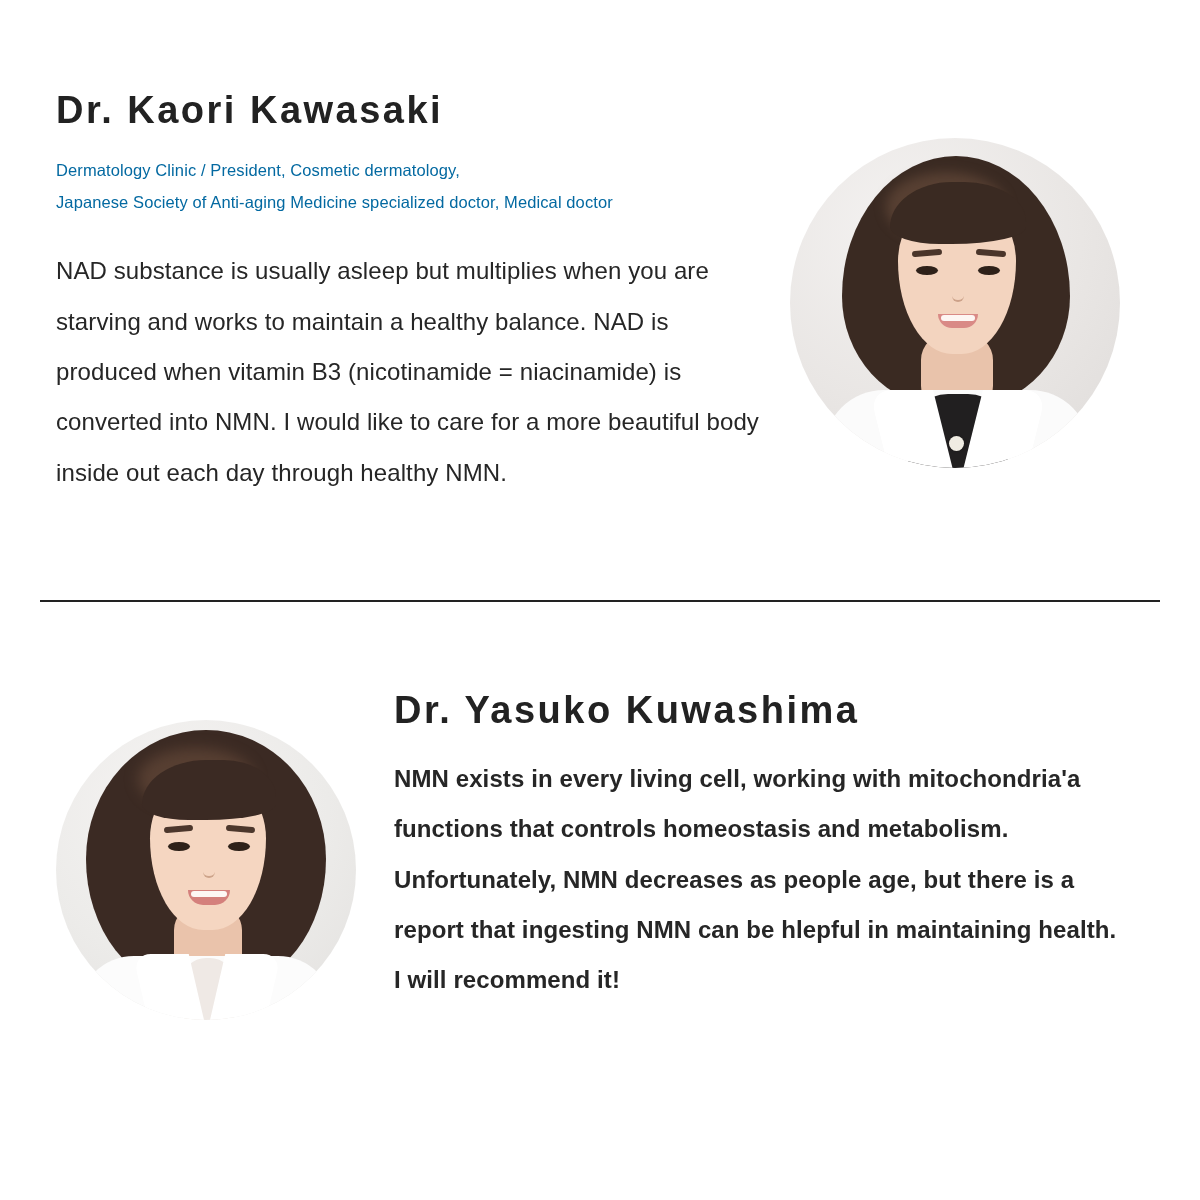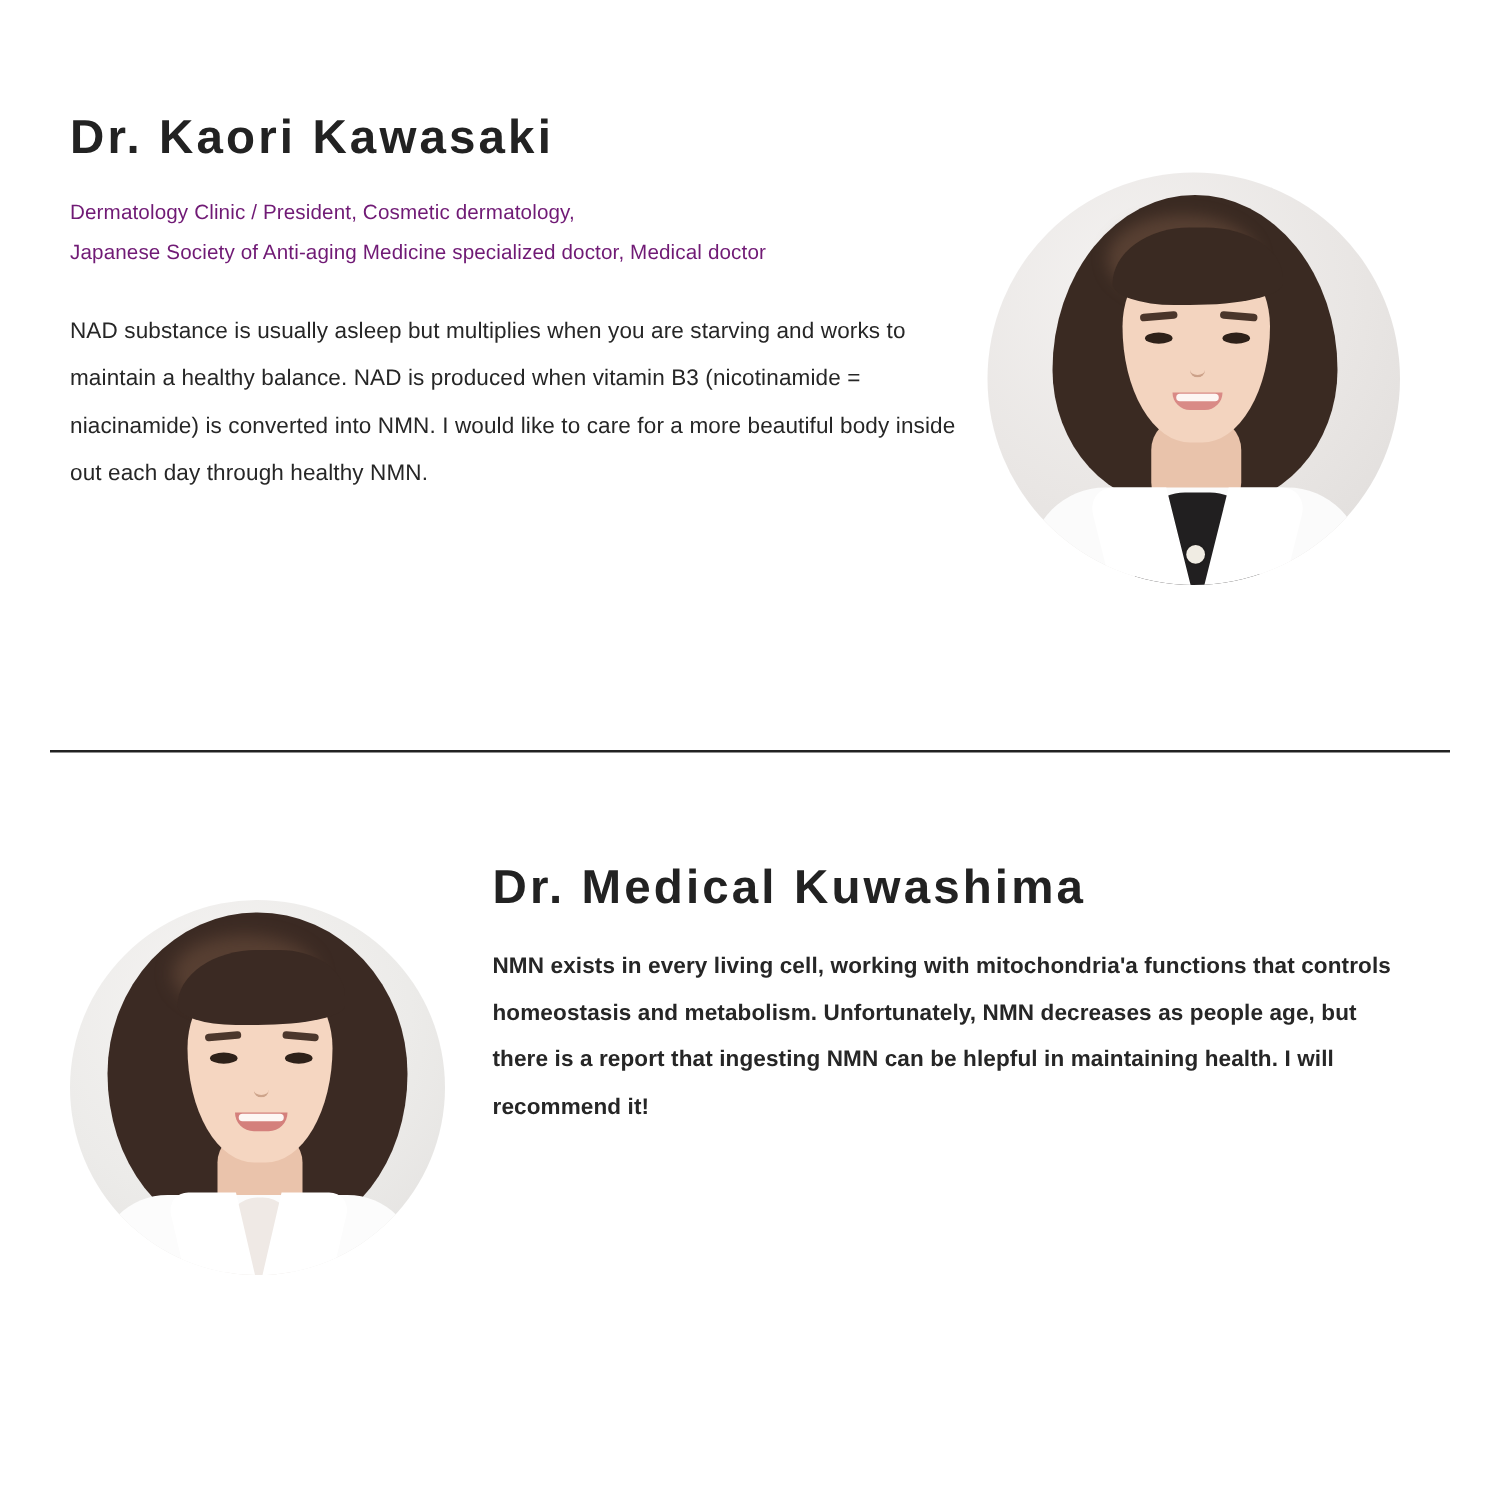--- a/index.html
+++ b/index.html
@@ -37,27 +37,27 @@
     letter-spacing: 2.5px;
     color: #222222;
     margin: 0 0 22px 0;
     line-height: 1.1;
     white-space: nowrap;
   }
 
   .credentials {
     font-size: 16.5px;
     line-height: 1.95;
-    color: #701a75;
+    color: #0369a1;
     margin: 0 0 28px 0;
     letter-spacing: 0.1px;
   }
 
   .statement {
-    font-size: 18px;
+    font-size: 24px;
     line-height: 2.1;
     color: #262626;
     margin: 0;
     letter-spacing: 0.1px;
   }
 
   
   .portrait {
     border-radius: 50%;
     overflow: hidden;
@@ -371,18 +371,18 @@
       <div class="p2-brow-l"></div>
       <div class="p2-brow-r"></div>
       <div class="p2-eye-l"></div>
       <div class="p2-eye-r"></div>
       <div class="p2-nose"></div>
       <div class="p2-mouth"></div>
       <div class="p2-teeth"></div>
     </div>
 
     <div class="profile-text">
-      <h1 class="doc-name">Dr. Medical Kuwashima</h1>
+      <h1 class="doc-name">Dr. Yasuko Kuwashima</h1>
       <p class="statement">NMN exists in every living cell, working with mitochondria'a functions that controls homeostasis and metabolism. Unfortunately, NMN decreases as people age, but there is a report that ingesting NMN can be hlepful in maintaining health. I will recommend it!</p>
     </div>
   </div>
 
 </div>
 
 </body></html>

